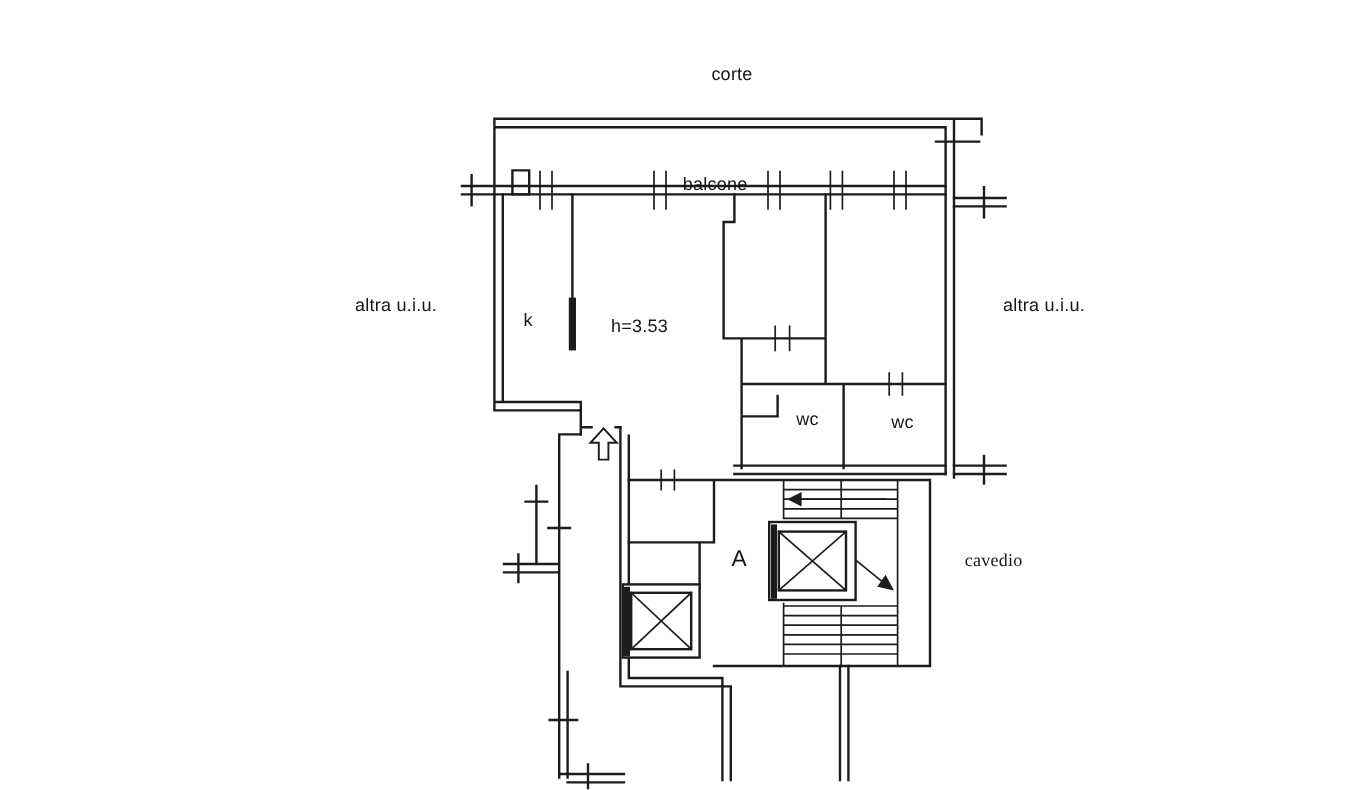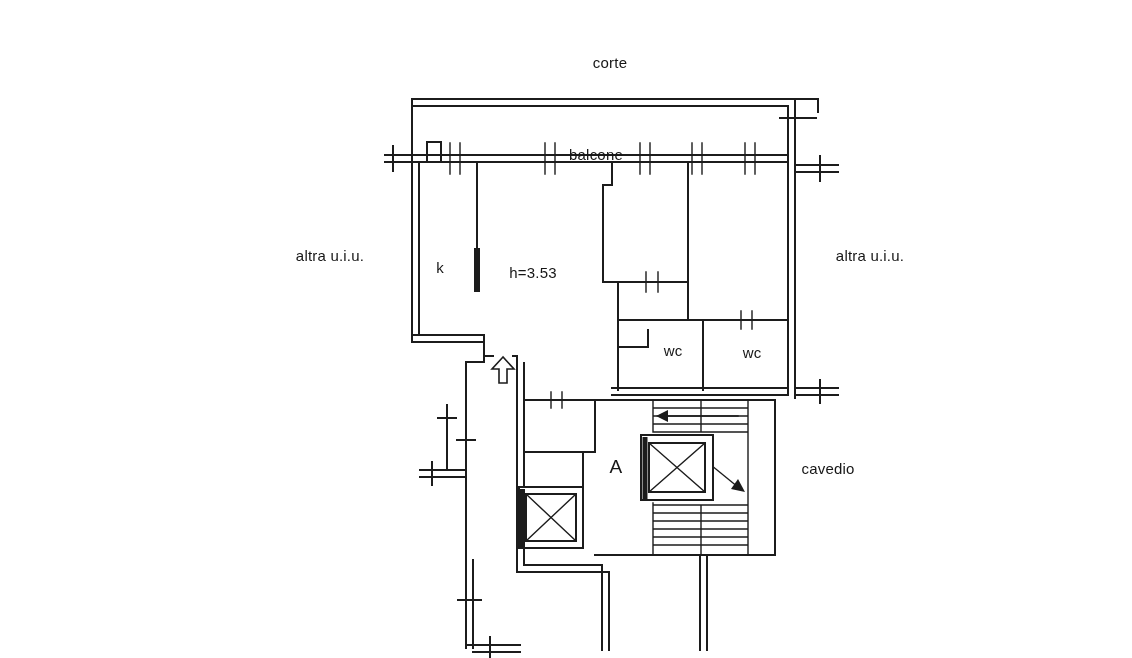--- a/index.html
+++ b/index.html
@@ -127,15 +127,15 @@
   <span class="label" style="left:440px; top:267px;">k</span>
 
   <span class="label" style="left:533px; top:272px;">h=3.53</span>
 
   <span class="label" style="left:673px; top:350px;">wc</span>
 
   <span class="label" style="left:752px; top:352px;">wc</span>
 
   <span class="label label-big" style="left:616px; top:466px;">A</span>
 
-  <span class="label" style="left:828px; top:468px;">cavedio</span>
+  <span class="label" style="left:828px; top:468px;font-family:Liberation Serif, serif;">cavedio</span>
 
 </div>
 
 </body></html>

